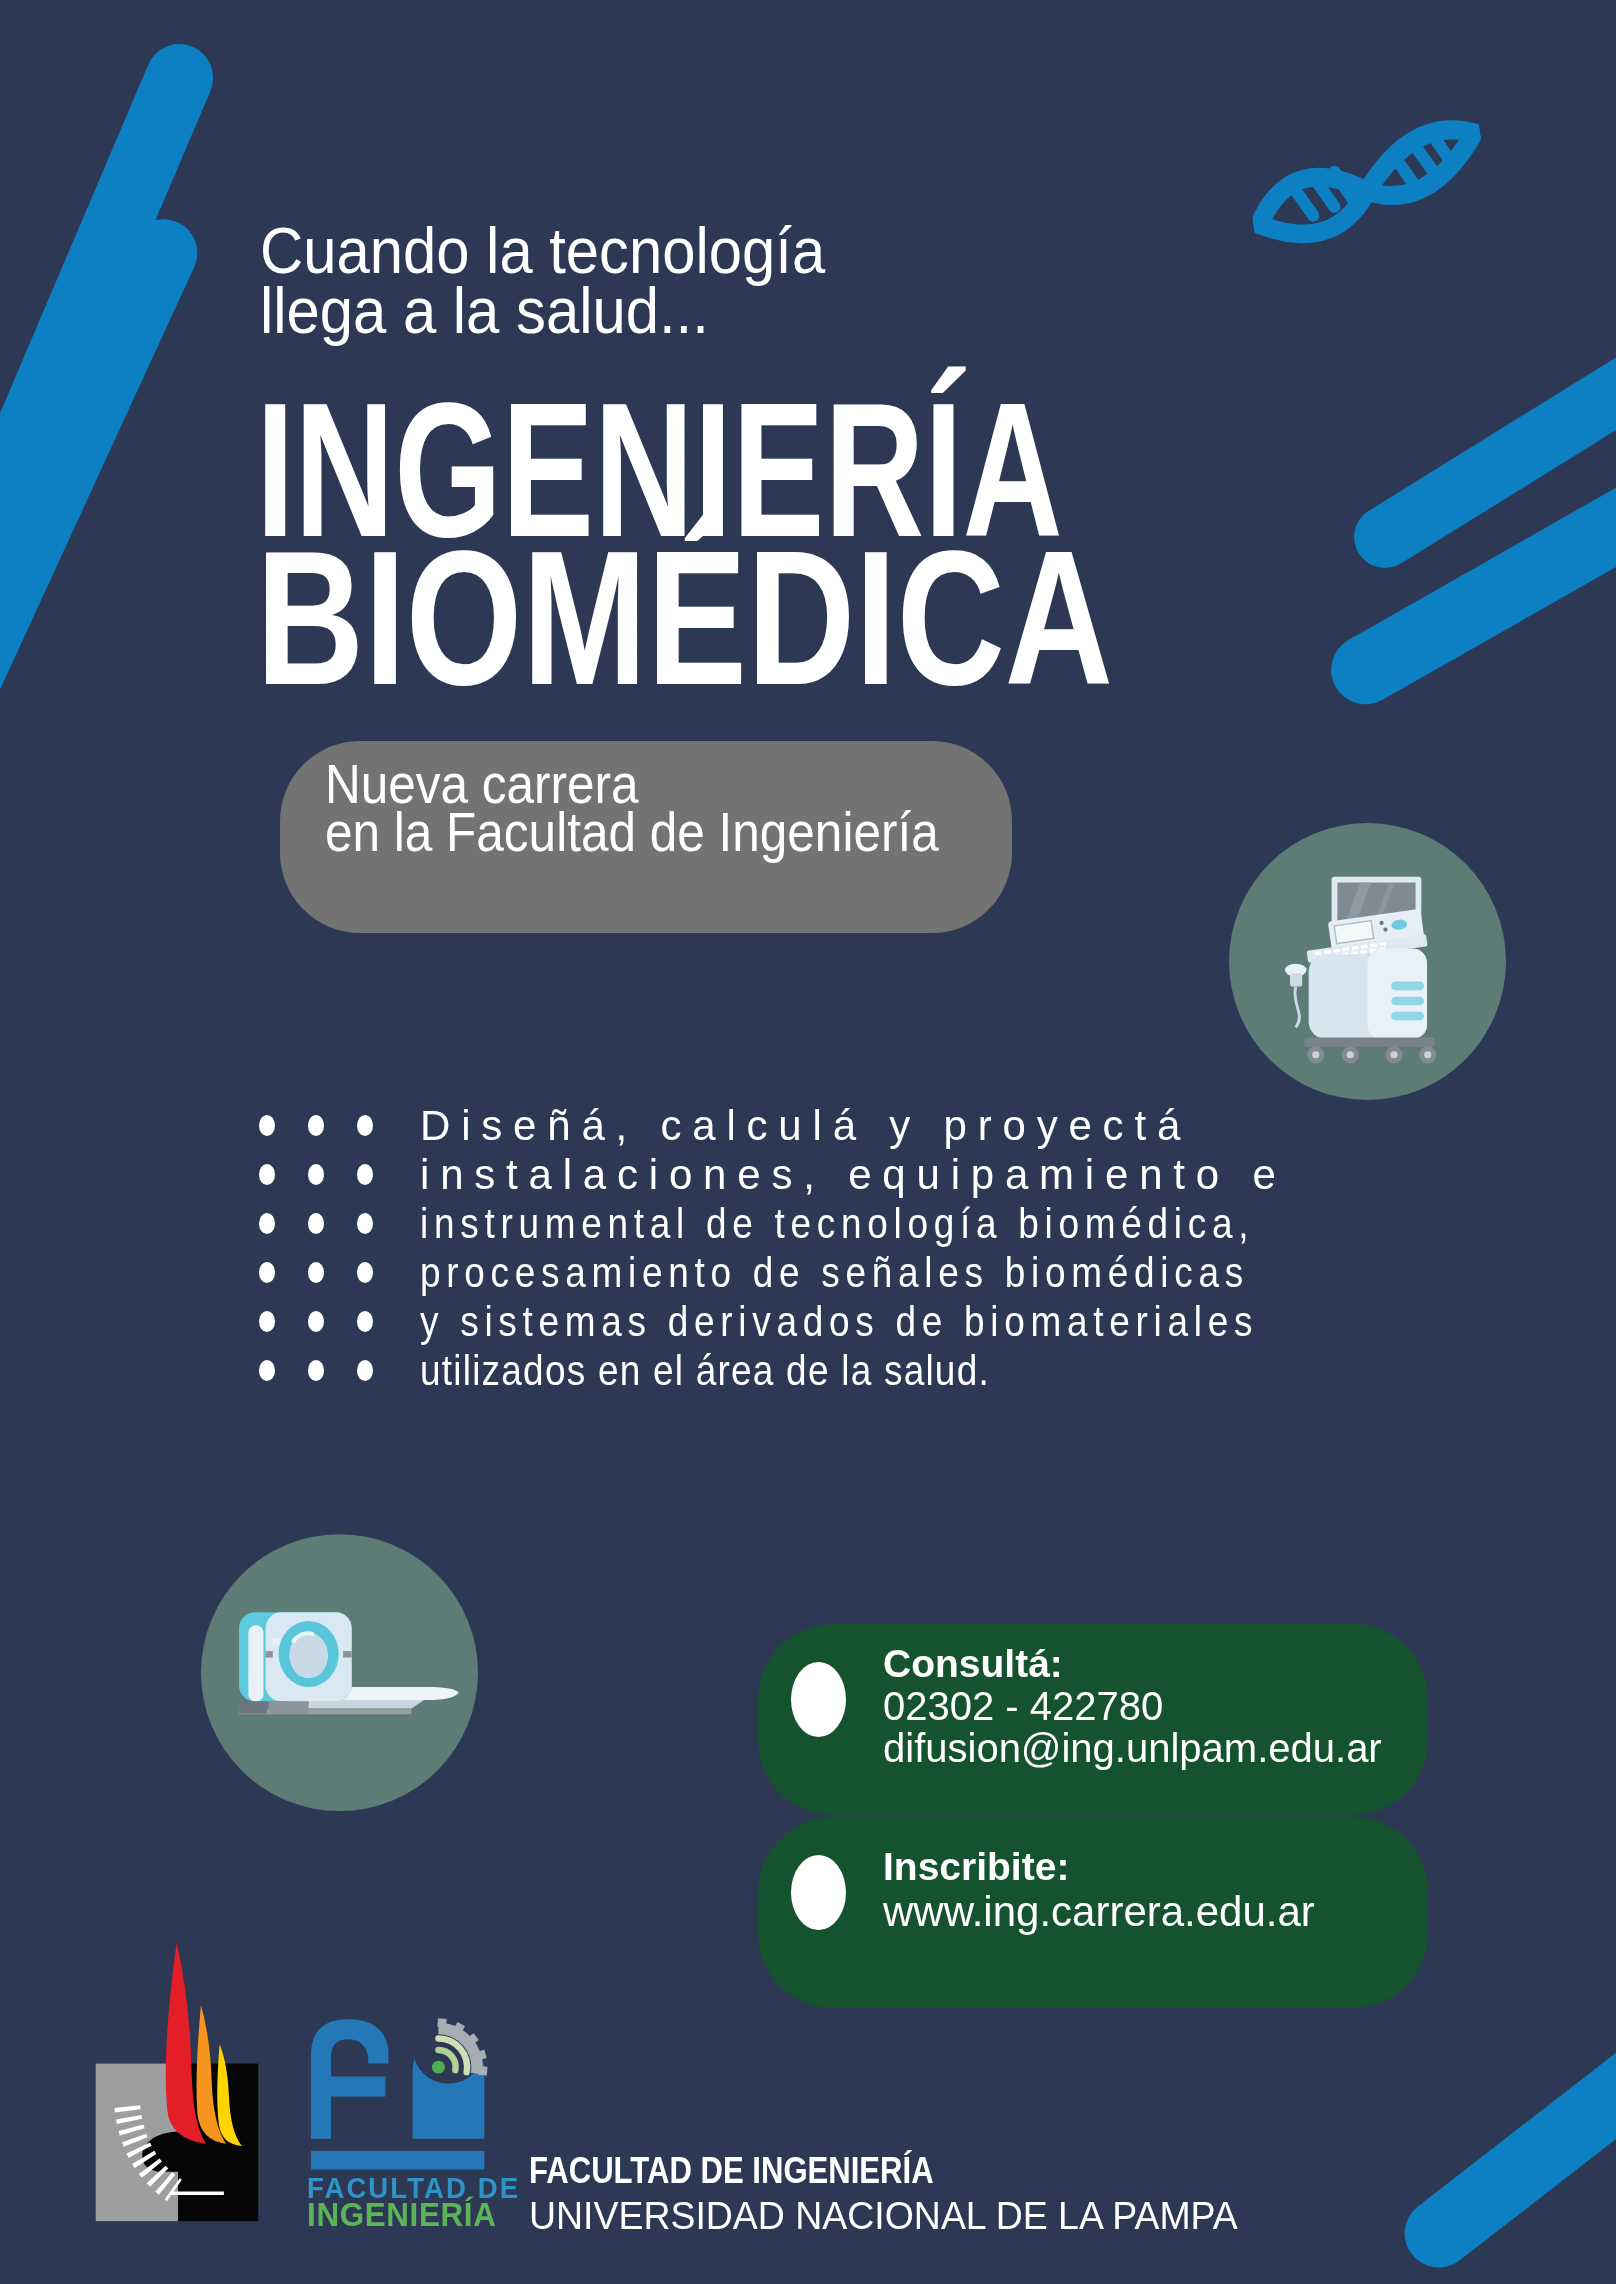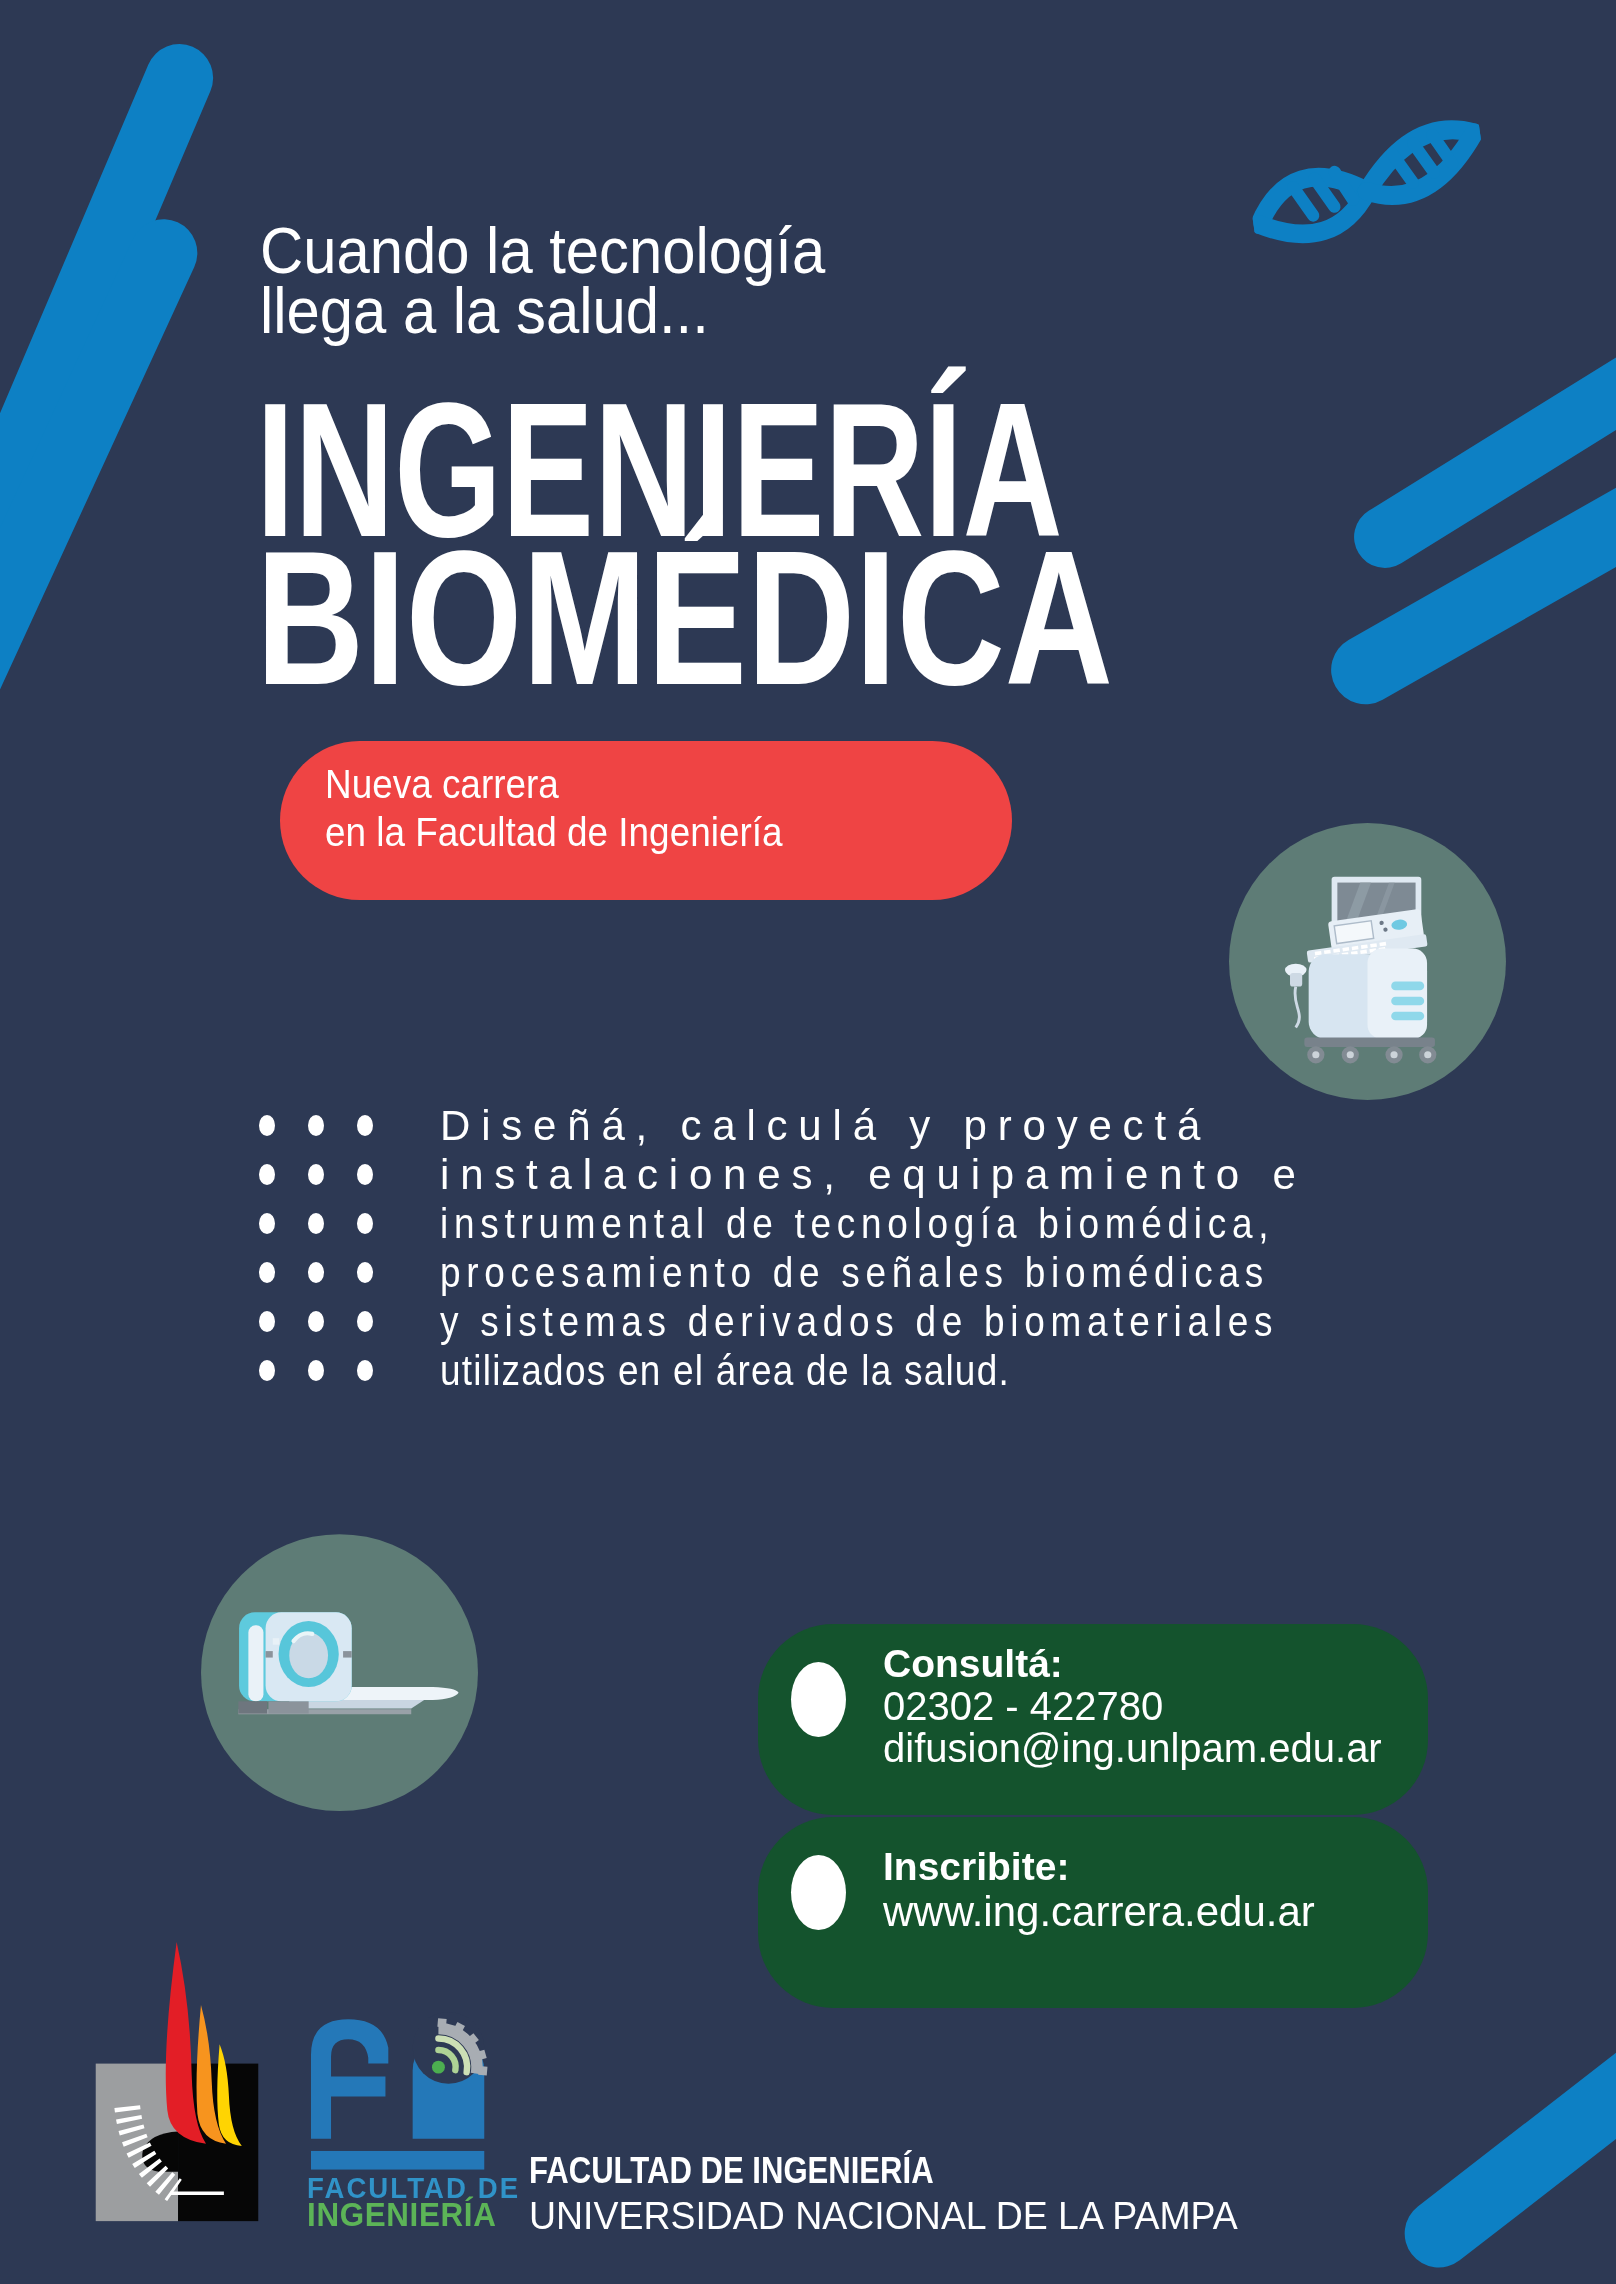--- a/index.html
+++ b/index.html
@@ -9,30 +9,30 @@
   svg{display:block;}
 
   
   .tagline{left:260px;top:221px;font-weight:normal;font-size:65px;line-height:60px;}
   .tagline span{display:inline-block;transform:scaleX(.92);transform-origin:left center;white-space:nowrap;}
 
   .title{left:256px;top:396px;font-weight:bold;font-size:192px;line-height:148px;}
   .title .t1{display:inline-block;transform:scaleX(.72);transform-origin:left center;white-space:nowrap;}
   .title .t2{display:inline-block;transform:scaleX(.78);transform-origin:left center;white-space:nowrap;}
 
-  .badge{left:280px;top:741px;width:732px;height:159px;background:#ef4444;border-radius:80px;
-         box-sizing:border-box;padding:18.7px 0 0 45px;font-size:41px;line-height:48px;}
+  .badge{left:280px;top:741px;width:732px;height:192px;background:#737373;border-radius:80px;
+         box-sizing:border-box;padding:18.7px 0 0 45px;font-size:55px;line-height:48px;}
   .badge span{display:inline-block;transform:scaleX(.9);transform-origin:left center;white-space:nowrap;}
 
   .dots{left:259px;top:1101px;}
   .dot-row{height:49px;display:flex;align-items:center;}
   .dot{width:16px;height:21px;border-radius:50%;background:#ffffff;margin-right:33px;}
   .dot:last-child{margin-right:0;}
 
-  .desc{left:420px;top:1101px;margin-left:20px;}
+  .desc{left:420px;top:1101px;}
   .desc .dline{height:49px;display:flex;align-items:center;font-size:42px;white-space:nowrap;}
   .desc .wide{letter-spacing:10.8px;}
   .desc .cond{transform:scaleX(.88);transform-origin:left center;letter-spacing:6.5px;}
   .desc .cond2{transform:scaleX(.88);transform-origin:left center;letter-spacing:1.4px;}
 
   .pill{width:670px;height:191px;background:#14532d;border-radius:75px;box-sizing:border-box;}
   .pill .bullet{position:absolute;left:33px;top:38px;width:55px;height:75px;border-radius:50%;background:#ffffff;}
   .pill .ptext{position:absolute;left:125px;white-space:nowrap;}
   .pill-contact{left:758px;top:1624px;}
   .pill-contact .ptext{top:18.7px;font-size:40px;line-height:42px;}

